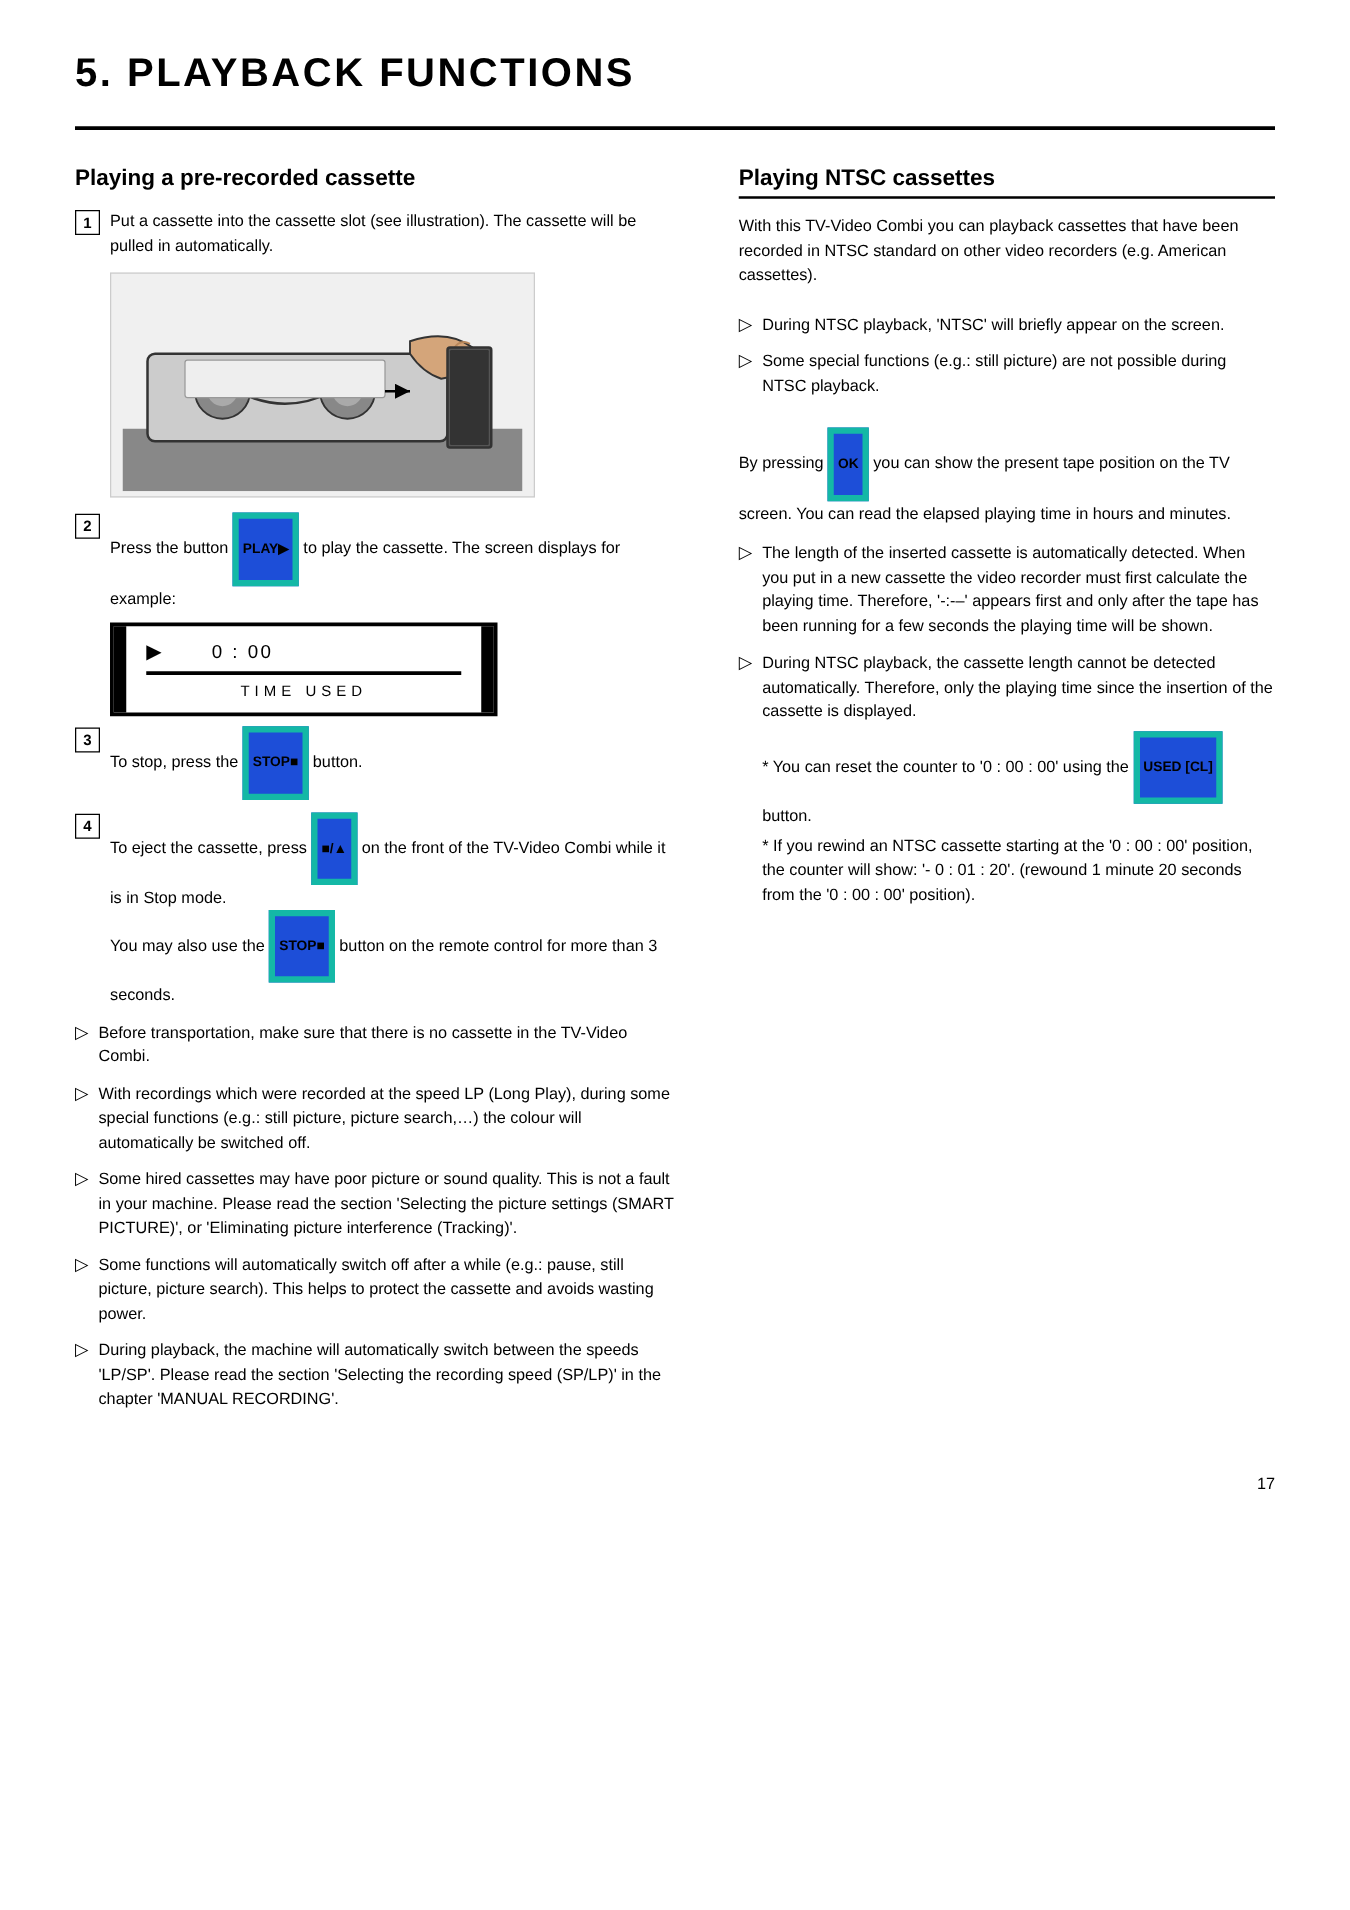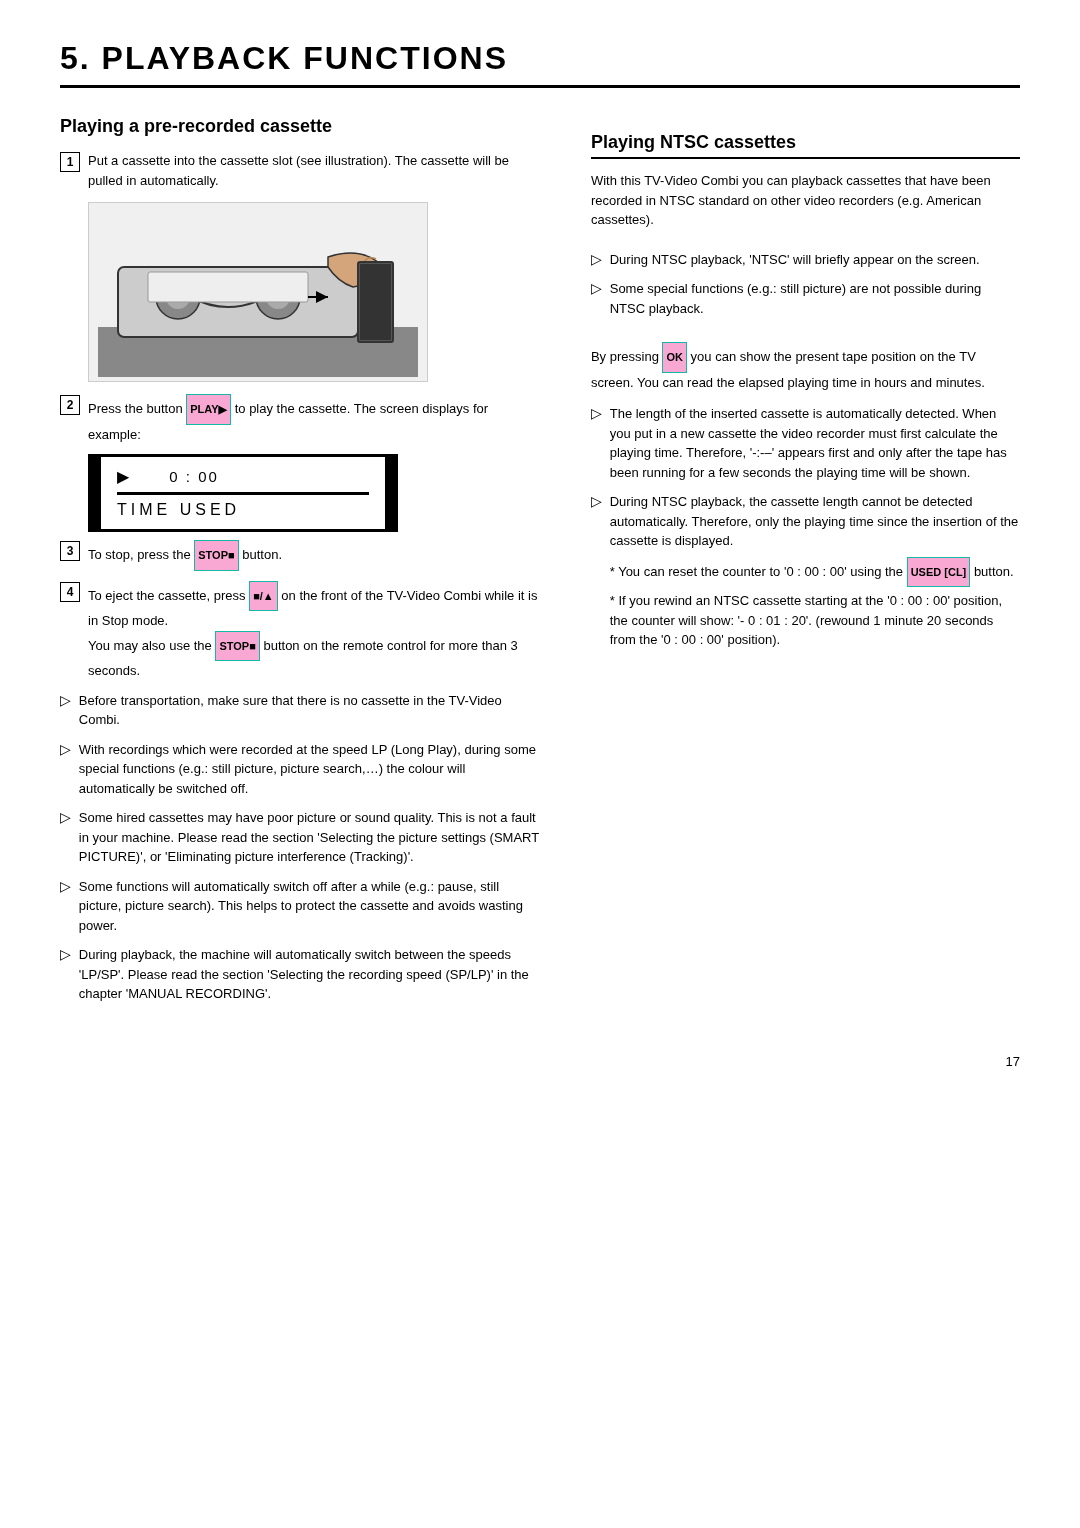--- a/index.html
+++ b/index.html
@@ -10,21 +10,21 @@
       color: #000;
       width: 1080px;
       min-height: 1528px;
       padding: 40px 60px 60px 60px;
     }
     .page-title {
       font-size: 32px;
       font-weight: 900;
       letter-spacing: 2px;
       border-bottom: 3px solid #000;
-      padding-bottom: 8px;
+      padding-bottom: 24px;
       margin-bottom: 28px;
       font-family: Arial Black, Arial, sans-serif;
     }
     .two-col {
       display: flex;
       gap: 52px;
       align-items: flex-start;
     }
     .left-col {
       flex: 1 1 480px;
@@ -40,21 +40,20 @@
       margin-bottom: 14px;
       font-family: Arial Black, Arial, sans-serif;
     }
     .section-title-underline {
       font-size: 18px;
       font-weight: 900;
       border-bottom: 2px solid #000;
       padding-bottom: 4px;
       margin-bottom: 12px;
       font-family: Arial Black, Arial, sans-serif;
-      margin-top: 16px;
     }
     .step {
       display: flex;
       gap: 8px;
       margin-bottom: 10px;
       align-items: flex-start;
     }
     .step-num {
       border: 1px solid #000;
       min-width: 20px;
@@ -93,26 +92,26 @@
       font-size: 14px;
       flex-shrink: 0;
       margin-top: 1px;
     }
     .bullet-text {
       font-size: 13px;
       line-height: 1.5;
     }
     .kbd {
       display: inline-block;
-      border: 1px solid #14b8a6;
-      padding: 6px 3px;
+      border: 5px solid #14b8a6;
+      padding: 16px 3px;
       font-size: 11px;
       font-family: Arial, sans-serif;
       font-weight: bold;
-      background: #f9a8d4;
+      background: #1d4ed8;
       vertical-align: middle;
     }
     .section-gap {
       margin-top: 24px;
     }
     .page-num {
       text-align: right;
       font-size: 13px;
       margin-top: 40px;
     }
@@ -174,21 +173,21 @@
 
     <div style="margin: 8px 0 8px 28px; width: 310px; border: 3px solid #000; position: relative;">
       <div style="position: absolute; left:0; top:0; bottom:0; width:10px; background:#000;"></div>
       <div style="position: absolute; right:0; top:0; bottom:0; width:10px; background:#000;"></div>
       <div style="margin: 0 10px; padding: 10px 16px;">
         <div style="display:flex; align-items:center; gap:40px;">
           <span style="font-size:16px;">▶</span>
           <span style="font-size:15px; letter-spacing:2px;">0 : 00</span>
         </div>
         <div style="height:3px; background:#000; margin: 6px 0;"></div>
-        <div style="font-size:16px; letter-spacing:4px; ">TIME USED</div>
+        <div style="font-size:12px; letter-spacing:4px; text-align:center;">TIME USED</div>
       </div>
     </div>
 
     <div class="step">
       <div class="step-num">3</div>
       <div class="step-text">
         To stop, press the <span class="kbd">STOP■</span> button.
       </div>
     </div>
 

